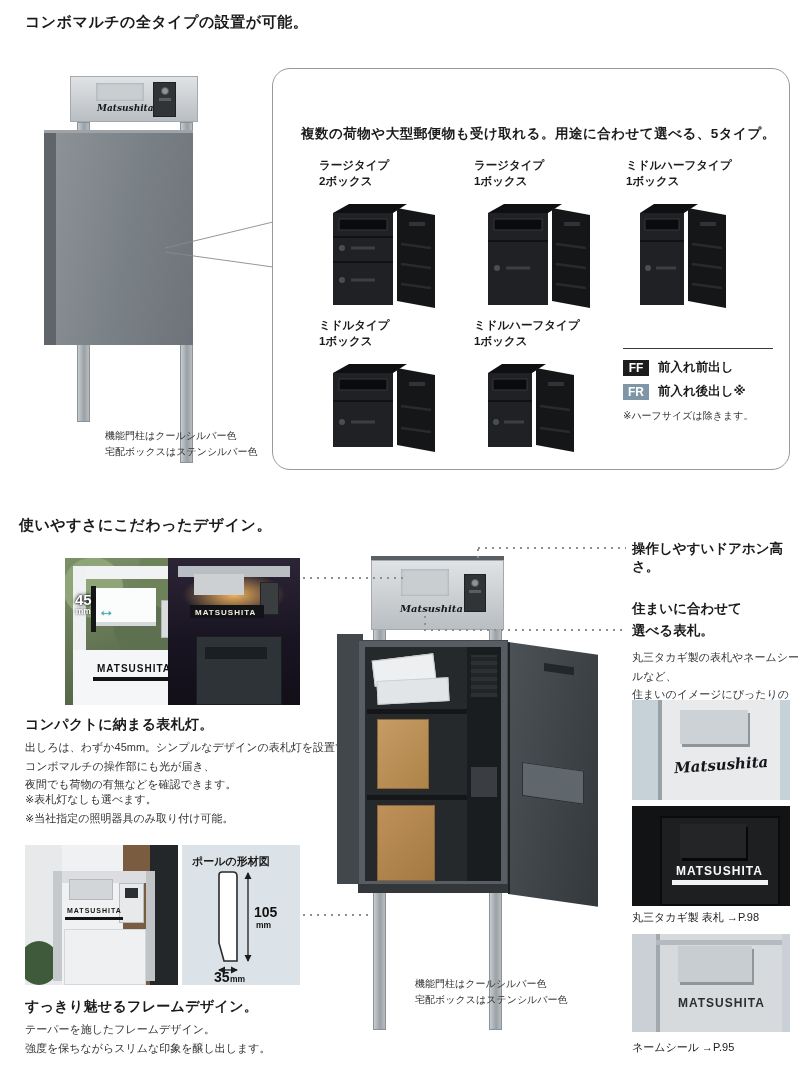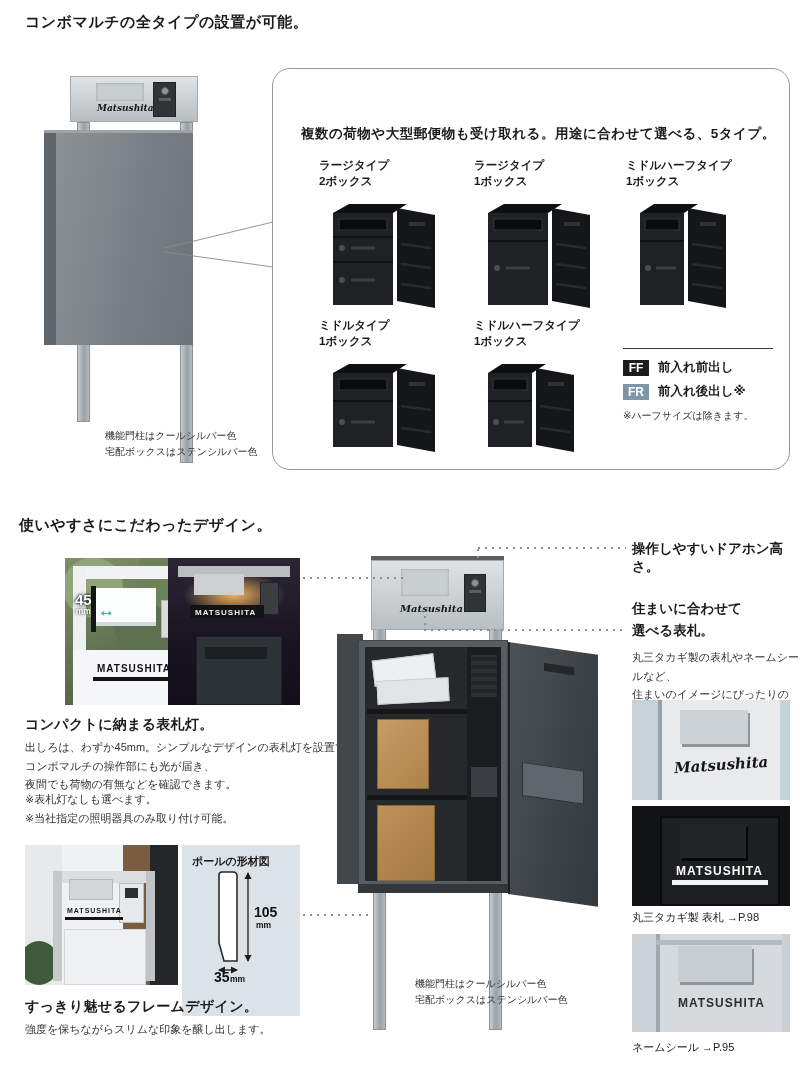--- a/index.html
+++ b/index.html
@@ -289,39 +289,40 @@
     <div class="abs" style="left:121px; top:26px; width:9px; height:110px; background:#c0c4c7;"></div>
     <div class="abs" style="left:44px; top:34px; width:44px; height:21px; background:#d3d6d9; border:1px solid #b6babd;"></div>
     <div class="abs" style="left:94px; top:38px; width:25px; height:40px; background:#e7e9eb; border:1px solid #b9bdc0;">
       <div class="abs" style="left:5px; top:4px; width:13px; height:10px; background:#2c2f32;"></div>
     </div>
     <div class="abs caps" style="left:42px; top:62px; font-size:7px; color:#151515;">MATSUSHITA</div>
     <div class="abs" style="left:40px; top:72px; width:58px; height:3px; background:#151515;"></div>
     <div class="abs" style="left:39px; top:84px; width:82px; height:56px; background:#eff0f1; border:1px solid #d4d7d9;"></div>
   </div>
 
-  <div class="abs pole-panel" style="left:182px; top:845px; width:118px; height:171px;">
+  <div class="abs pole-panel" style="left:182px; top:845px; width:118px; height:140px;">
     <div class="abs" style="left:10px; top:9px; font-size:11px; font-weight:bold; color:#1b1b1b;">ポールの形材図</div>
     <svg class="abs" style="left:10px; top:26px;" width="100" height="112" viewBox="0 0 100 112">
       <path class="pole-shape" d="M27,4 Q27,1 30,1 L41,1 Q45,1 45,5 L45,90 L32,90 L27,72 Z"></path>
       <line class="measure" x1="56" y1="2" x2="56" y2="90"></line>
       <polygon class="arrowhead" points="56,1 52.5,8 59.5,8"></polygon>
       <polygon class="arrowhead" points="56,91 52.5,84 59.5,84"></polygon>
       <text class="dim-big" x="62" y="46">105</text>
       <text class="dim-small" x="64" y="57">mm</text>
       <line class="measure" x1="27" y1="99" x2="45" y2="99"></line>
       <polygon class="arrowhead" points="26,99 33,95.5 33,102.5"></polygon>
       <polygon class="arrowhead" points="46,99 39,95.5 39,102.5"></polygon>
       <text class="dim-big" x="22" y="111">35</text>
       <text class="dim-small" x="38" y="111">mm</text>
     </svg>
   </div>
 
   <div class="abs h-sub" style="left:25px; top:998px;">すっきり魅せるフレームデザイン。</div>
   <div class="abs body-text" style="left:25px; top:1020px;">
+    <div>テーパーを施したフレームデザイン。</div>
     <div>強度を保ちながらスリムな印象を醸し出します。</div>
   </div>
 
   <div class="abs" style="left:330px; top:545px; width:300px; height:500px;">
     <div class="abs pole" style="left:43px; top:17px; width:13px; height:468px;"></div>
     <div class="abs pole" style="left:159px; top:17px; width:13px; height:468px;"></div>
     <div class="abs" style="left:41px; top:11px; width:133px; height:6px; background:#5a5f63;"></div>
     <div class="abs hero-top-panel" style="left:41px; top:15px; width:133px; height:70px;">
       <div class="abs hero-plate" style="left:29px; top:8px; width:48px; height:27px;"></div>
       <div class="abs script" style="left:28px; top:42px; font-size:10px;">Matsushita</div>

